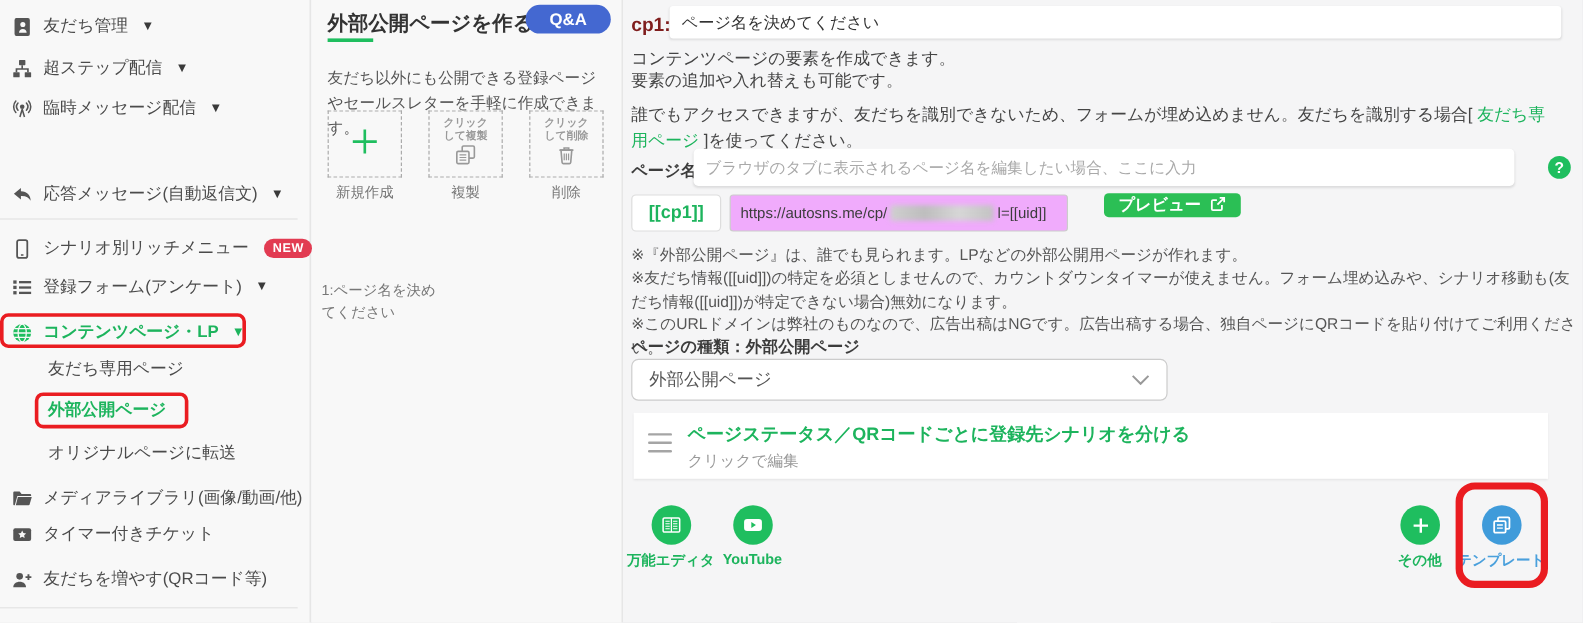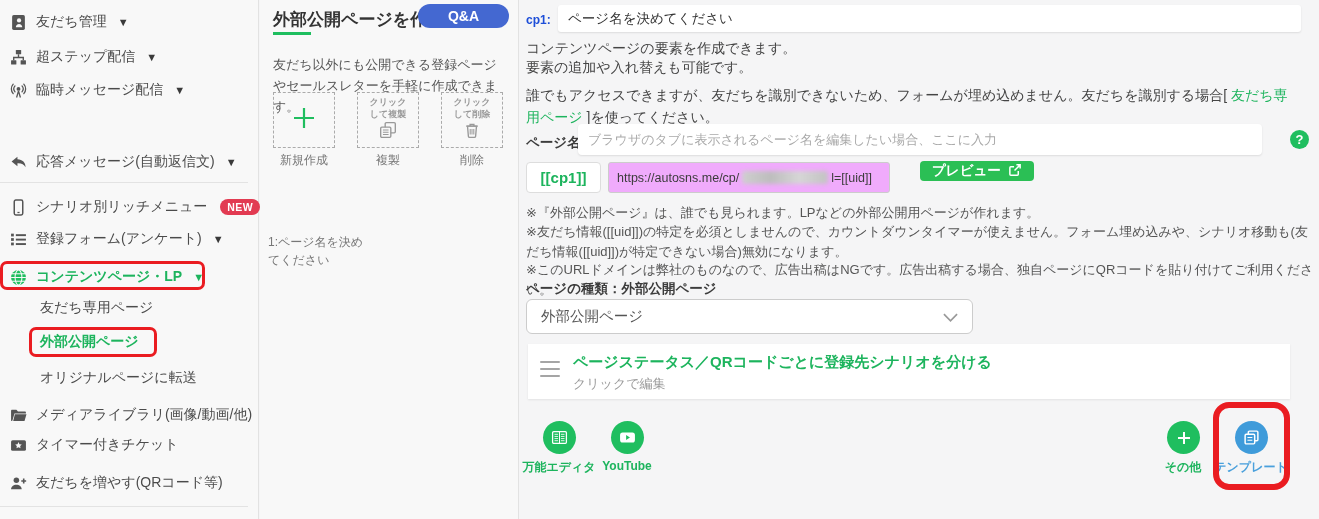--- a/index.html
+++ b/index.html
@@ -17,37 +17,37 @@
   .sb-green .sb-arrow{color:#1db45d;}
   .badge-new{background:#e23b52;color:#fff;font-size:10.5px;font-weight:bold;border-radius:9px;
              padding:2px 7px;margin-left:4px;letter-spacing:.5px;}
   .sb-div{position:absolute;left:0;width:248px;height:1px;background:#e3e3e3;}
   .anno{position:absolute;border:3px solid #ea1c21;border-radius:7px;pointer-events:none;}
   
   .middle{position:absolute;left:260px;top:0;width:259px;height:519px;background:#f8f8f8;border-right:1px solid #e2e2e2;}
   .mid-title{position:absolute;left:13px;top:8px;font-size:17px;font-weight:bold;color:#333;}
   .mid-underline{position:absolute;left:13px;top:32px;width:38px;height:3px;background:#1fbe5f;}
   .qa-badge{position:absolute;right:9px;top:4px;background:#4468d1;color:#fff;font-weight:bold;
-            font-size:14px;padding:4px 30px;border-radius:15px;cursor:pointer;}
+            font-size:14px;padding:4px 20px;border-radius:15px;cursor:pointer;}
   .mid-desc{position:absolute;left:13px;top:42px;width:234px;font-size:13px;line-height:1.6;color:#555;}
   .action{position:absolute;top:92px;width:62px;text-align:center;cursor:pointer;}
   .action-box{width:62px;height:56px;border:1px dashed #ababab;display:flex;flex-direction:column;
               align-items:center;justify-content:center;gap:1px;}
   .action-hint{font-size:9px;color:#9a9a9a;line-height:1.25;font-weight:bold;}
   .action-label{margin-top:4px;font-size:12px;color:#777;}
   .thumb{position:absolute;left:13px;top:172px;width:56px;height:56px;background:#a4a4a4;border-radius:13px;cursor:pointer;}
   .thumb svg{position:absolute;left:8px;top:3px;}
   .thumb-status{position:absolute;left:0;right:0;top:17px;text-align:center;color:#fff;font-size:13px;
                 font-weight:bold;text-shadow:0 0 2px rgba(225,60,60,.95),0 0 3px rgba(225,60,60,.7);}
   .thumb-brand{position:absolute;left:0;right:0;bottom:5px;text-align:center;color:#35a544;
                font-size:6.5px;font-weight:bold;letter-spacing:.4px;}
   .thumb-caption{position:absolute;left:8px;top:233px;width:102px;font-size:12px;color:#777;line-height:1.5;}
   
   .main{position:absolute;left:519px;top:0;width:800px;height:519px;}
-  .cp-label{position:absolute;left:7px;top:13px;font-size:12px;font-weight:bold;color:#1d4ed8;}
+  .cp-label{position:absolute;left:7px;top:13px;font-size:16px;font-weight:bold;color:#7f1d1d;}
   .cp-input{position:absolute;left:39px;top:5px;width:743px;height:27px;border:none;border-radius:3px;
             background:#fff;box-shadow:0 1px 2px rgba(0,0,0,.10);padding:0 10px;font-size:13.5px;color:#333;
             font-family:inherit;}
   .desc1{position:absolute;left:7px;top:40px;font-size:14px;color:#454545;}
   .desc2{position:absolute;left:7px;top:59px;font-size:14px;color:#454545;}
   .notice{position:absolute;left:7px;top:85px;width:764px;font-size:14px;color:#454545;line-height:1.55;}
   .green-link{color:#1db45d;cursor:pointer;text-decoration:none;}
   .pn-label{position:absolute;left:7px;top:134px;font-size:13.5px;font-weight:bold;color:#3c3c3c;}
   .pn-input{position:absolute;left:59px;top:124px;width:684px;height:31px;border:none;border-radius:4px;
             background:#fff;box-shadow:0 1px 2px rgba(0,0,0,.10);padding:0 10px;font-size:13px;color:#333;

